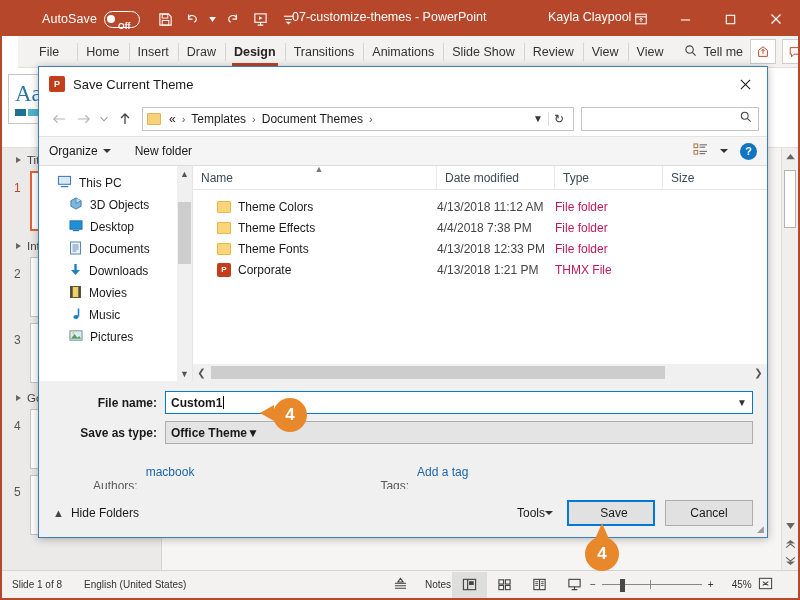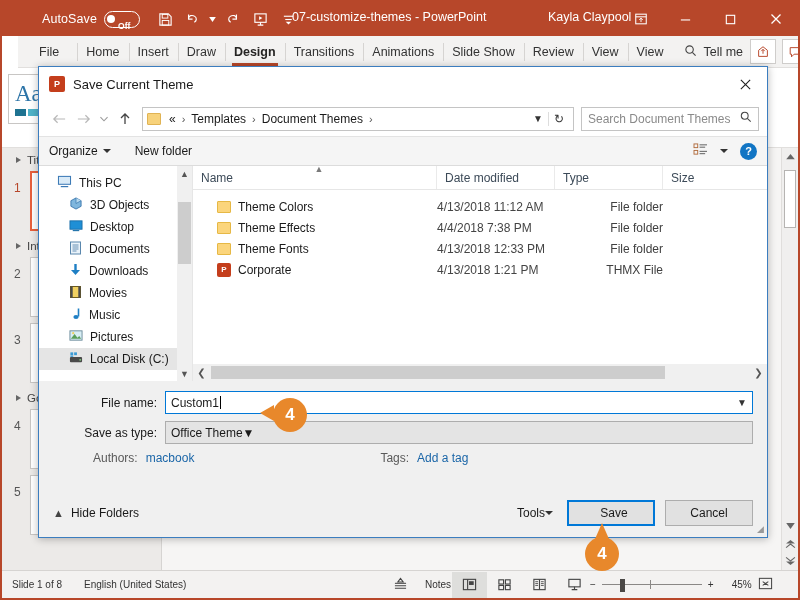--- a/index.html
+++ b/index.html
@@ -204,47 +204,47 @@
     border-right: 1px solid #eaeaea; position: relative;
   }
   .col .sortmark { position: absolute; left: 50%; top: -2px; font-size: 9px; color: #7a7a7a; }
   .c-name { width: 244px; }
   .c-date { width: 118px; }
   .c-type { width: 108px; }
   .c-size { width: 60px; border-right: none; }
   .frow { display: flex; height: 21px; align-items: center; font-size: 12px; color: #1a1a1a; }
   .frow .fn { width: 244px; display: flex; align-items: center; gap: 7px; padding-left: 24px; }
   .frow .fd { width: 118px; color: #444; }
-  .frow .ft { width: 108px; color: #404040; text-align: right; }
+  .frow .ft { width: 108px; color: #be185d; }
   .folder-ico { width: 14px; height: 12px; background: #fbd57c; border: 1px solid #e6b845; border-radius: 1px; }
   .thmx-ico { width: 14px; height: 14px; background: #c43e1c; border-radius: 2px; color: #fff; font-size: 8px;
               font-weight: bold; display: flex; align-items: center; justify-content: center; }
   .hscroll {
     position: absolute; left: 0; right: 0; bottom: 0; height: 17px; background: #f0f0f0;
     display: flex; align-items: center;
   }
   .hs-arrow { width: 17px; text-align: center; font-size: 10px; color: #555; }
   .hs-thumb { flex: 1; height: 13px; background: #cdcdcd; margin: 0 1px; }
   .hs-gap { width: 84px; }
 
   .dlg-fields { background: #f0f0f0; padding: 10px 14px 4px 14px; }
-  .fld-row { display: flex; align-items: center; margin-bottom: 7px; }
+  .fld-row { display: flex; align-items: center; margin-bottom: 7px; font-weight: bold; }
   .fld-label { width: 112px; text-align: right; font-size: 12px; color: #1a1a1a; padding-right: 8px; }
   .fld-input {
     flex: 1; height: 23px; border: 1.5px solid #0078d7; background: #fff; display: flex; align-items: center;
     font-size: 12px; color: #1a1a1a; padding-left: 5px; position: relative;
   }
   .fld-input .caret-box { margin-left: auto; width: 20px; text-align: center; font-size: 10px; color: #333; }
   .caret-blink { display: inline-block; width: 1px; height: 13px; background: #000; margin-left: 1px; vertical-align: -2px; }
   .fld-select {
     flex: 1; height: 23px; border: 1px solid #adadad; background: #e4e4e4; display: flex; align-items: center;
     font-size: 12px; color: #1a1a1a; padding-left: 5px;
   }
   .meta-row { display: flex; align-items: center; font-size: 12px; padding-left: 40px; margin-top: 3px; }
-  .meta-lbl { color: #5a5a5a; }
+  .meta-lbl { color: #5a5a5a; margin-top: 28px; }
   .meta-val { color: #1b66a8; margin-left: 8px; }
   .meta-tags { margin-left: 186px; }
 
   .dlg-footer {
     position: absolute; left: 0; right: 0; bottom: 0; height: 48px; background: #f0f0f0;
     display: flex; align-items: center; padding: 0 14px;
   }
   .hide-folders { display: flex; align-items: center; gap: 7px; font-size: 12px; color: #1a1a1a; }
   .chev-up { font-size: 11px; color: #444; }
   .footer-right { margin-left: auto; display: flex; align-items: center; gap: 10px; }
@@ -586,21 +586,20 @@
         <span class="crumb">«</span>
         <span class="crumb-sep">›</span>
         <span class="crumb">Templates</span>
         <span class="crumb-sep">›</span>
         <span class="crumb">Document Themes</span>
         <span class="crumb-sep">›</span>
         <span class="addr-caret">▼</span>
         <span class="addr-refresh">↻</span>
       </div>
       <div class="searchbox">
-        <span>Search Document Themes</span>
         <span class="sicon">
           <svg width="12" height="12" viewBox="0 0 14 14">
               <circle cx="5.5" cy="5.5" r="4" fill="none" stroke="#444" stroke-width="1.2"></circle>
               <path d="M8.5 8.5 L12.5 12.5" stroke="#444" stroke-width="1.2"></path>
             </svg>
         </span>
       </div>
     </div>
 
     <div class="dlg-toolbar">
@@ -693,32 +692,20 @@
         </div>
         <div class="np-item indent">
           <span>
             <svg width="14" height="13" viewBox="0 0 15 13">
                 <rect x="1" y="1.5" width="13" height="10" fill="#d8eef5" stroke="#6b8b9a" stroke-width="1"></rect>
                 <path d="M2 10 L6 5 L9 9 L11 7 L13 10 Z" fill="#5a9e5a"></path>
                 <circle cx="4.5" cy="4" r="1.2" fill="#f0d060"></circle>
               </svg>
           </span>
           <span>Pictures</span>
-        </div>
-        <div class="np-item indent sel">
-          <span>
-            <svg width="14" height="13" viewBox="0 0 15 13">
-                <rect x="1" y="6" width="13" height="5.5" fill="#4a4a4a" rx="1"></rect>
-                <rect x="1.5" y="1" width="3" height="3" fill="#3a9bd6"></rect>
-                <rect x="5.5" y="1" width="3" height="3" fill="#3a9bd6"></rect>
-                <rect x="1.5" y="4.4" width="3" height="1.4" fill="#3a9bd6"></rect>
-                <circle cx="12" cy="9" r="1" fill="#7ed07e"></circle>
-              </svg>
-          </span>
-          <span>Local Disk (C:)</span>
         </div>
         <div class="np-scroll">
           <div class="ar" style="top:0">▲</div>
           <div class="tb"></div>
           <div class="ar" style="bottom:0">▼</div>
         </div>
       </div>
 
       <div class="listpane">
         <div class="col-head">

